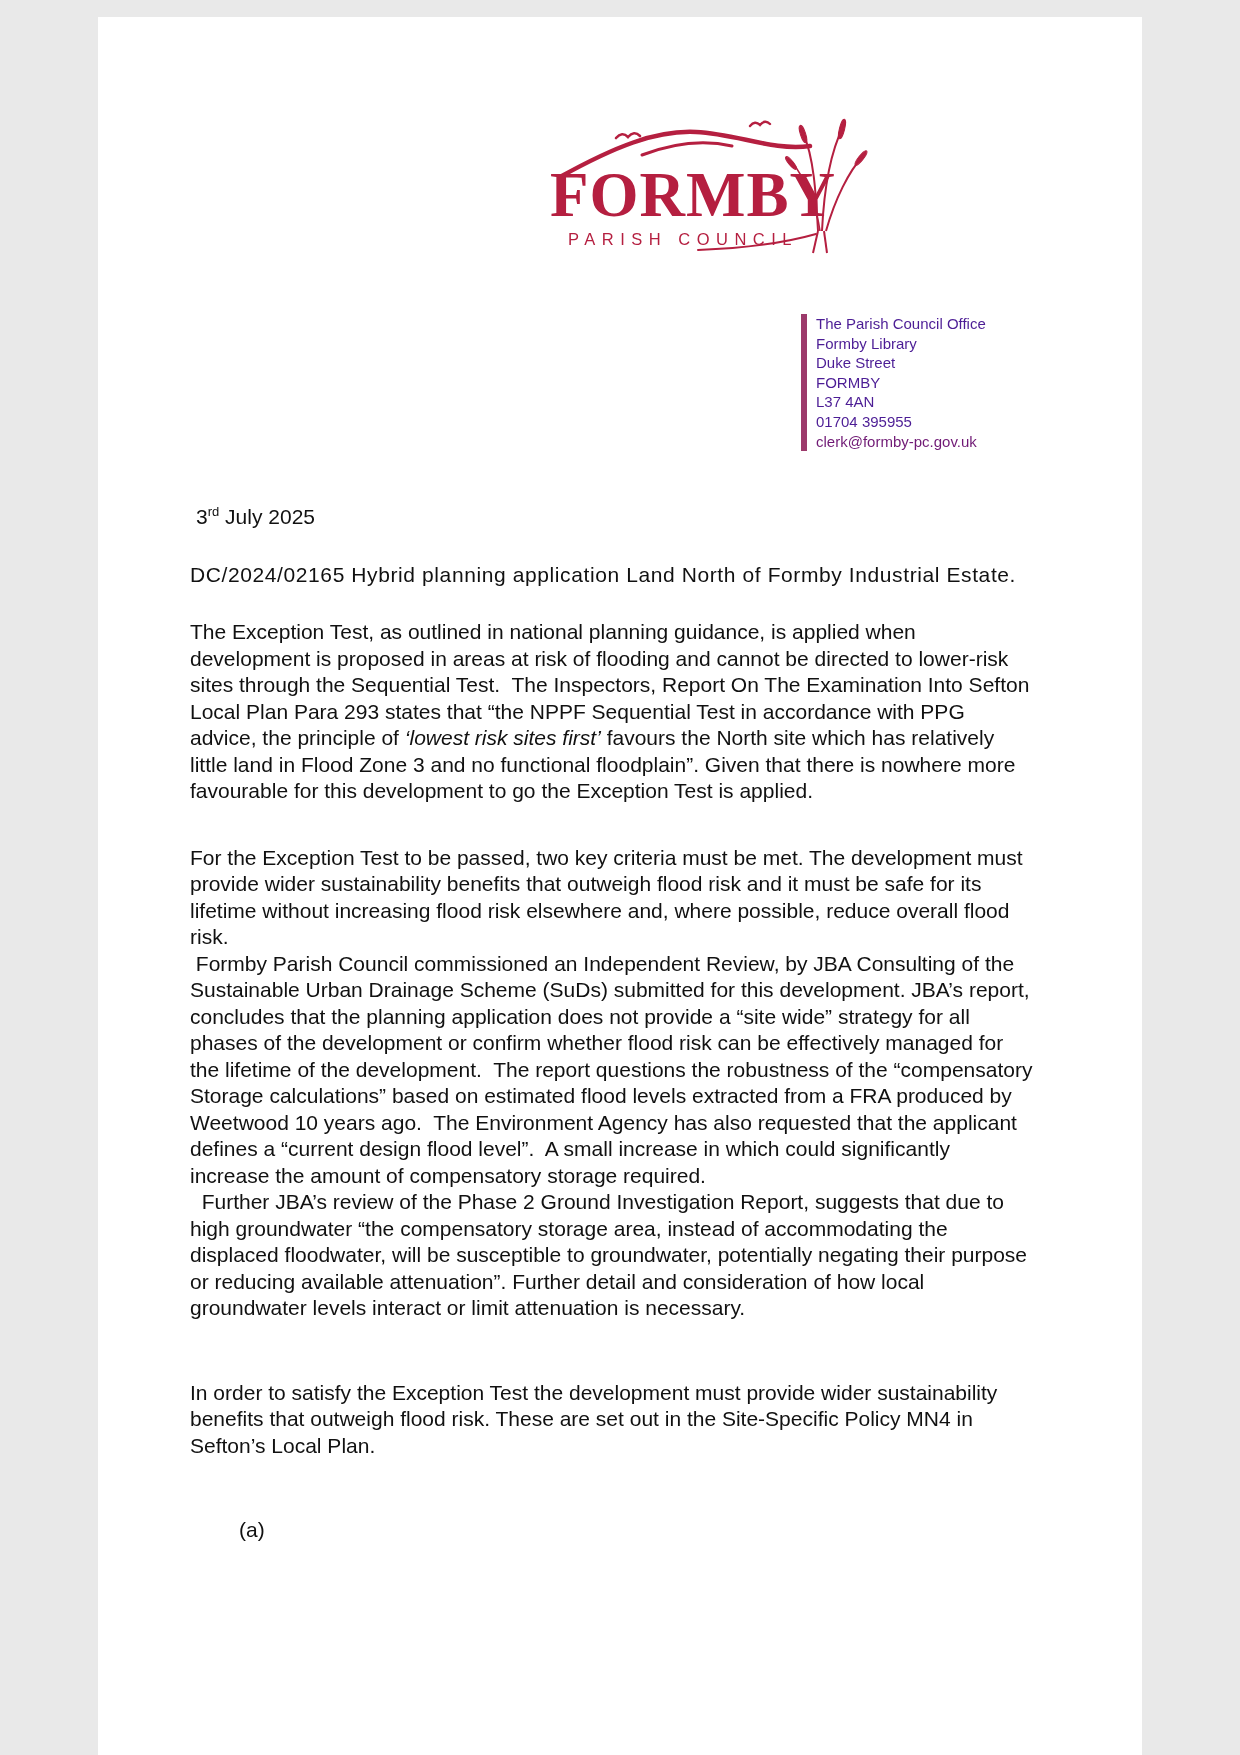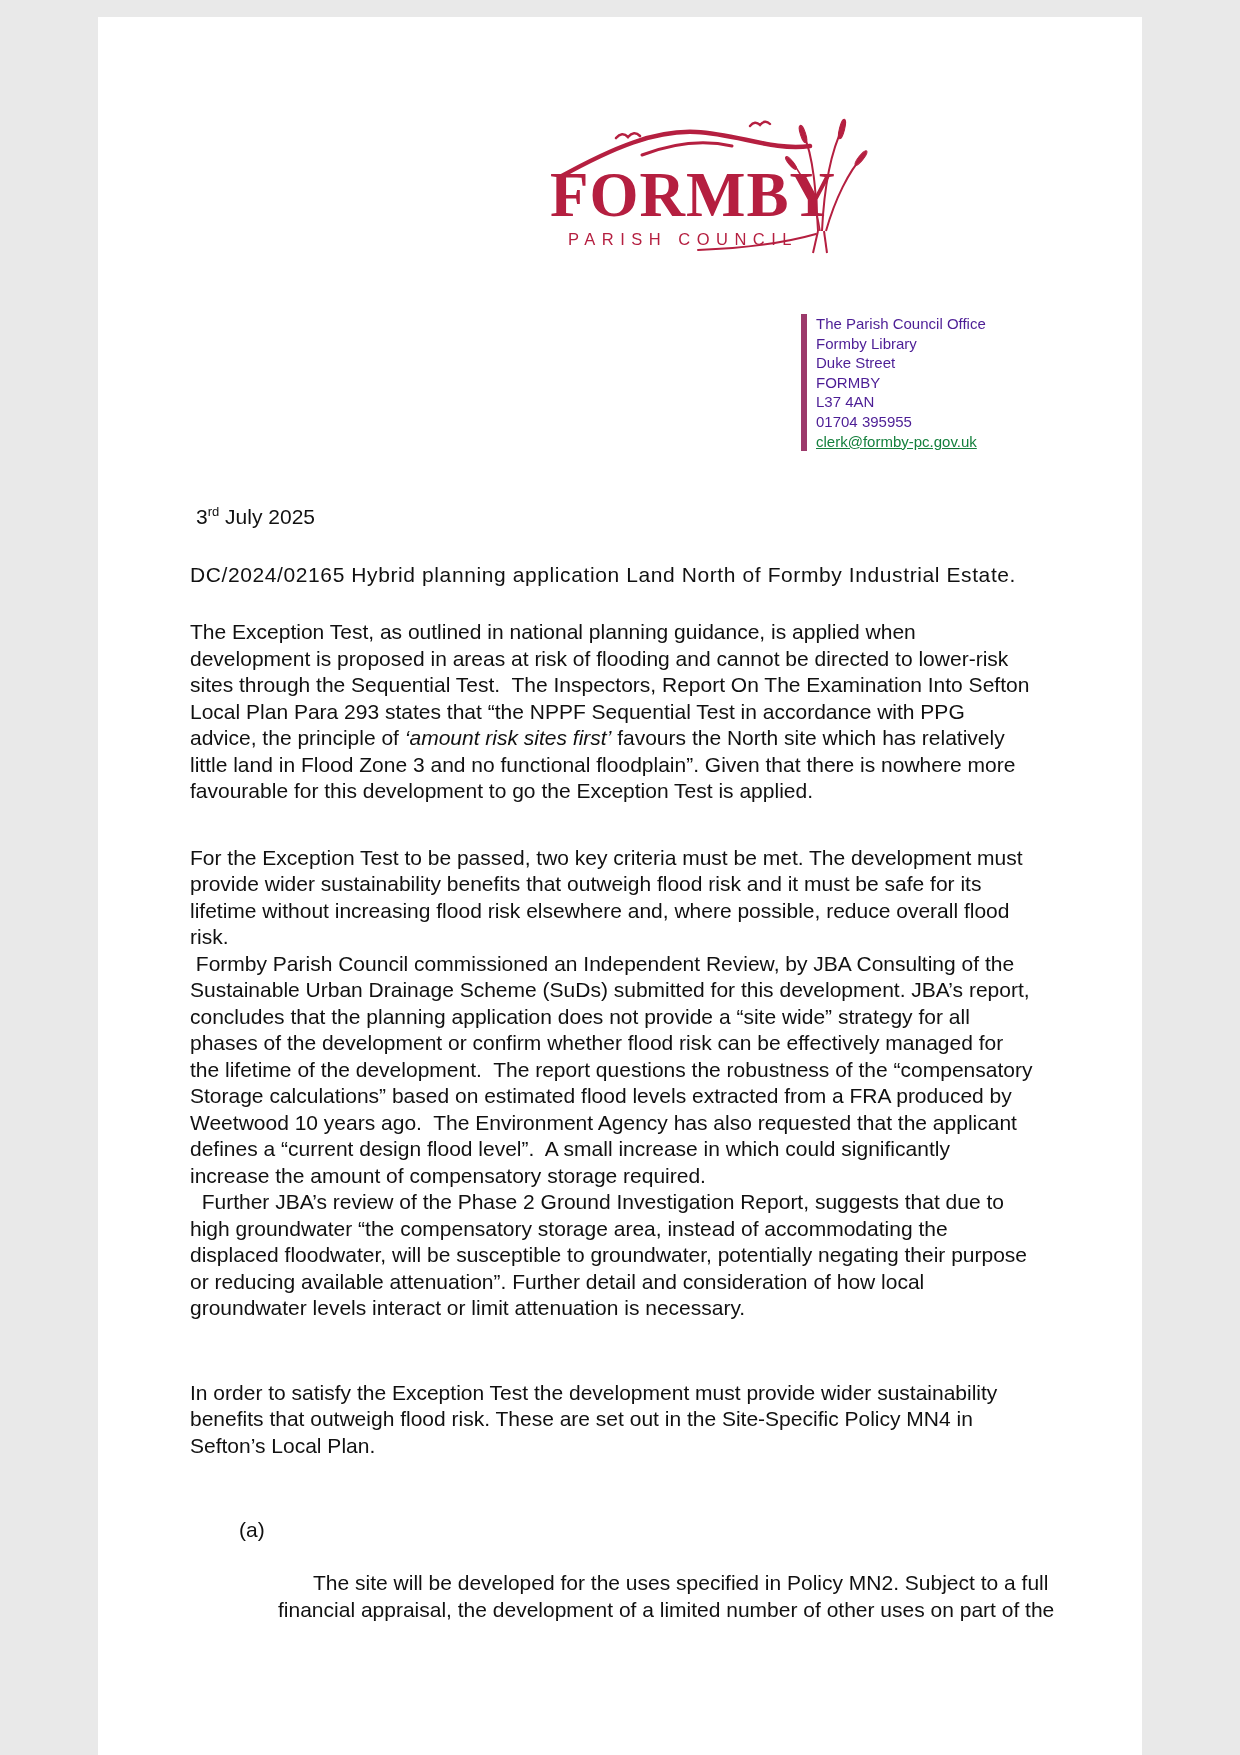--- a/index.html
+++ b/index.html
@@ -22,21 +22,21 @@
     display: flex; align-items: stretch;
   }
   .address-bar { width: 6px; background: #9c3a6b; margin-right: 9px; }
   .address-text {
     font-size: 15px; line-height: 19.6px;
     white-space: pre-wrap; color: #4c1d95;
   }
   .email-link {
     display: inline-block;
     font-size: 15px; line-height: 19.6px;
-    color: #15803d; text-decoration: underline; cursor: pointer;
+    color: #701a75; cursor: pointer;
   }
 
   
   .content {
     position: absolute; left: 92px; top: 487px; width: 1062px;
     font-size: 21px; line-height: 26.5px;
   }
   .content p { margin: 0; }
   .para, .recipient { white-space: pre-wrap; }
   .date-line { padding-left: 6px; }
@@ -106,21 +106,21 @@
 
     <p class="date-line"><span>3</span><sup>rd</sup><span> July 2025</span></p>
 
 
     <p class="subject mt-std">DC/2024/02165 Hybrid planning application Land North of Formby Industrial Estate.</p>
 
     <p class="para mt-std"><span>The Exception Test, as outlined in national planning guidance, is applied when
 development is proposed in areas at risk of flooding and cannot be directed to lower-risk
 sites through the Sequential Test.  The Inspectors, Report On The Examination Into Sefton
 Local Plan Para 293 states that “the NPPF Sequential Test in accordance with PPG
-advice, the principle of </span><span class="italic">‘amount risk sites first’</span><span> favours the North site which has relatively
+advice, the principle of </span><span class="italic">‘lowest risk sites first’</span><span> favours the North site which has relatively
 little land in Flood Zone 3 and no functional floodplain”. Given that there is nowhere more
 favourable for this development to go the Exception Test is applied.</span></p>
 
     <p class="para mt-p2">For the Exception Test to be passed, two key criteria must be met. The development must
 provide wider sustainability benefits that outweigh flood risk and it must be safe for its
 lifetime without increasing flood risk elsewhere and, where possible, reduce overall flood
 risk.</p>
 
     <p class="para"> Formby Parish Council commissioned an Independent Review, by JBA Consulting of the
 Sustainable Urban Drainage Scheme (SuDs) submitted for this development. JBA’s report,
@@ -137,18 +137,16 @@
 displaced floodwater, will be susceptible to groundwater, potentially negating their purpose
 or reducing available attenuation”. Further detail and consideration of how local
 groundwater levels interact or limit attenuation is necessary.</p>
 
     <p class="para mt-big">In order to satisfy the Exception Test the development must provide wider sustainability
 benefits that outweigh flood risk. These are set out in the Site-Specific Policy MN4 in
 Sefton’s Local Plan.</p>
 
     <div class="list-item mt-big">
       <span class="list-marker">(a)</span>
-      <span>The site will be developed for the uses specified in Policy MN2. Subject to a full
-financial appraisal, the development of a limited number of other uses on part of the</span>
     </div>
 
   </div>
 </div>
 
 </body></html>

